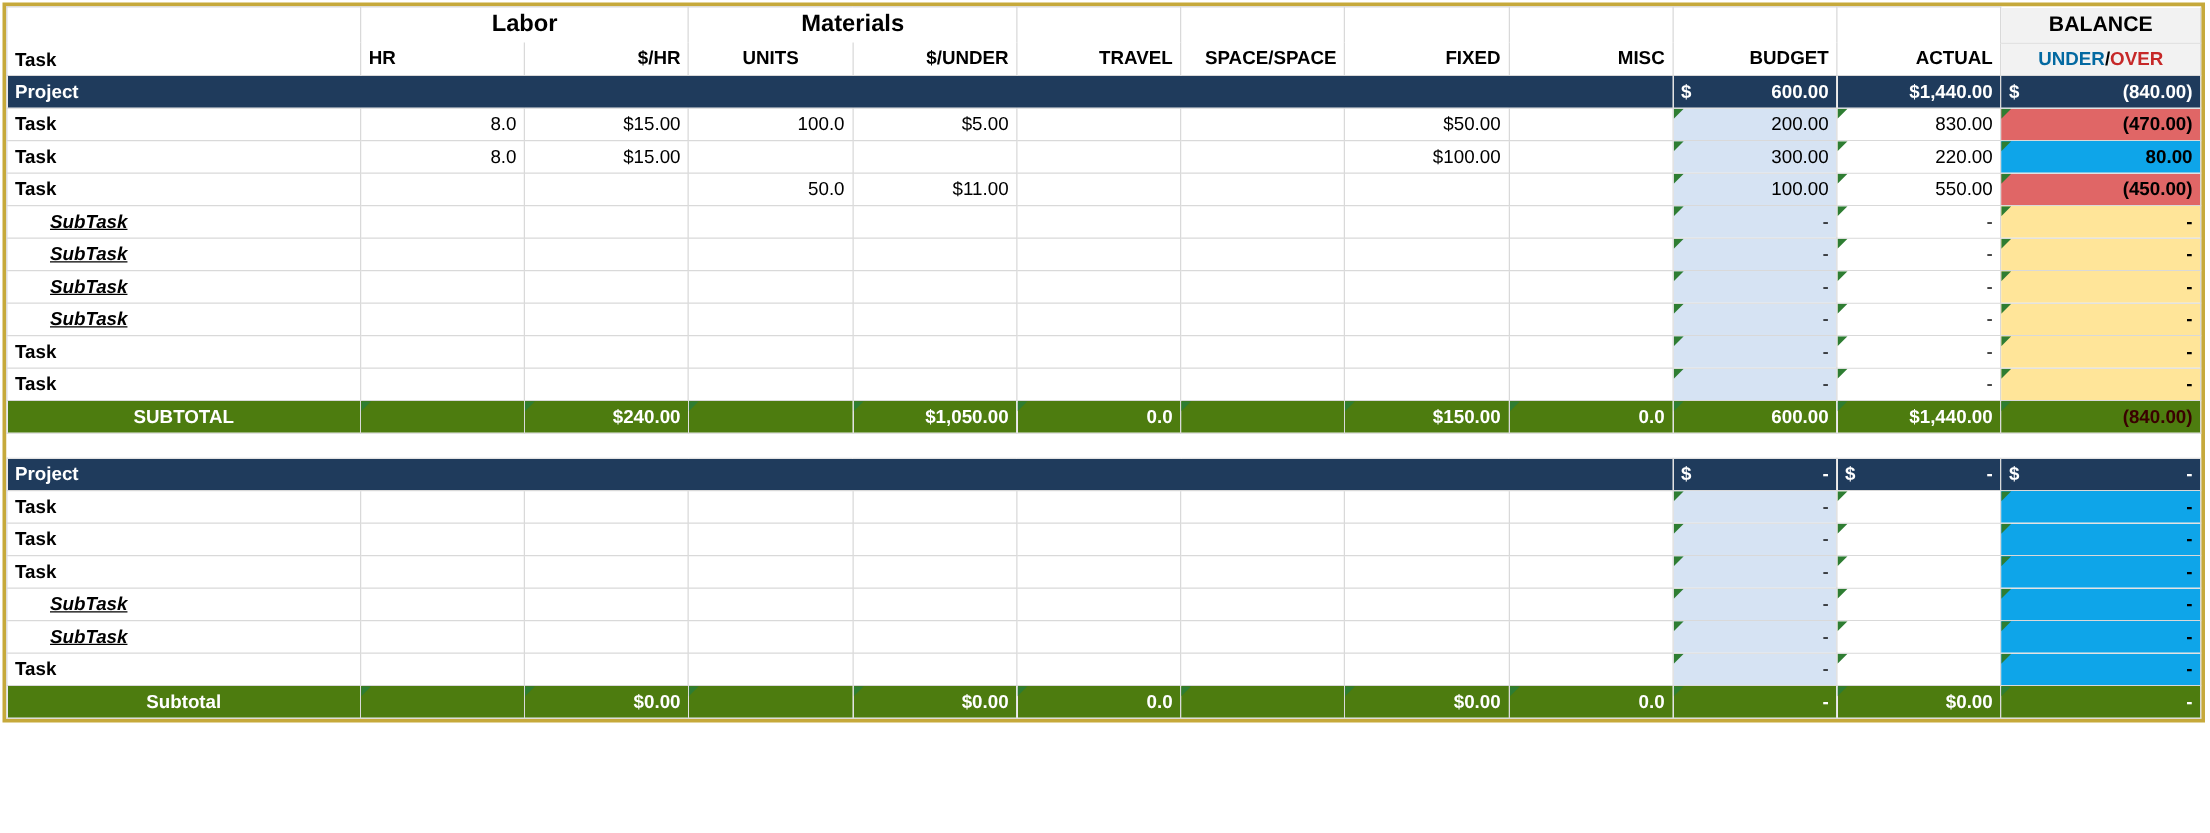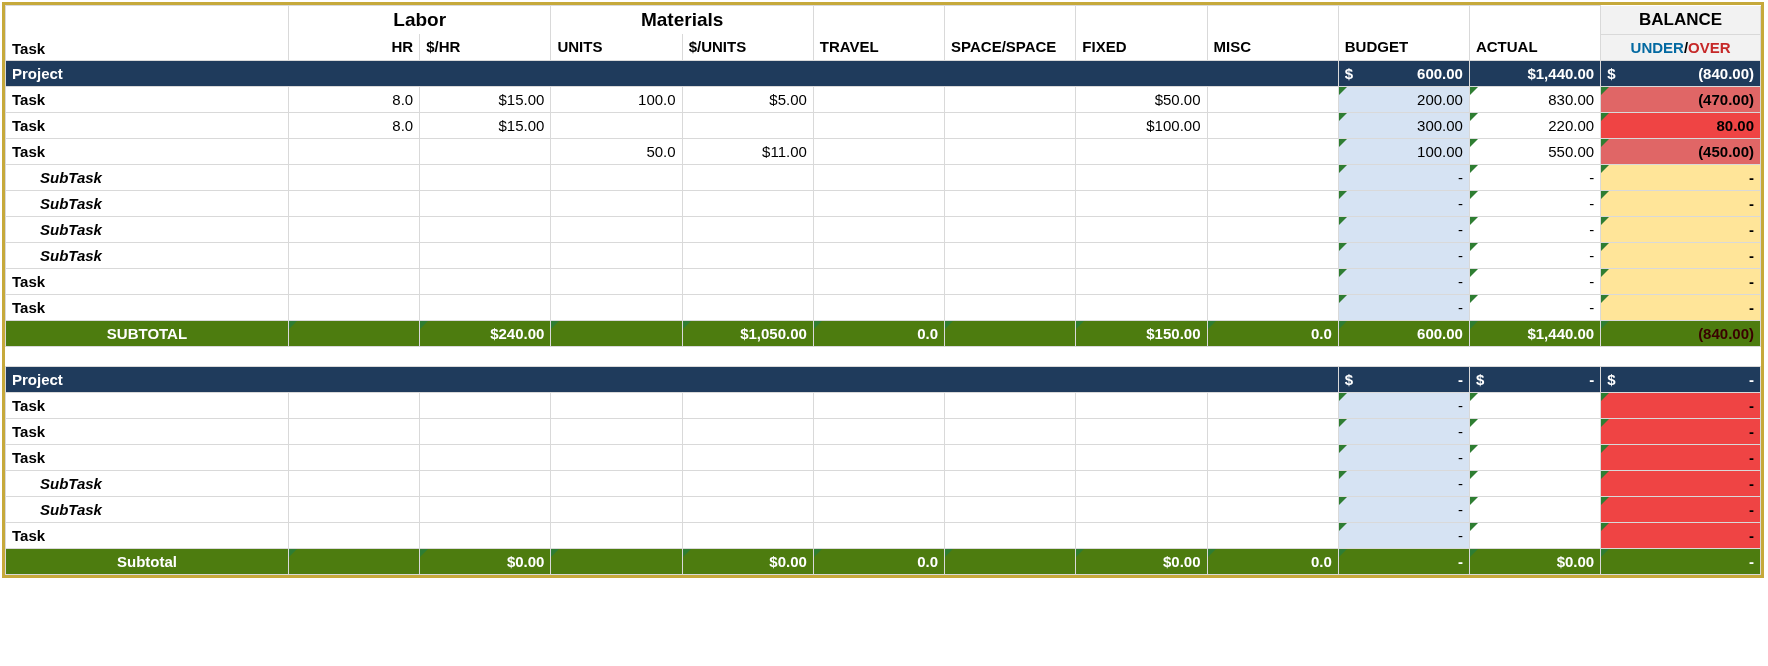--- a/index.html
+++ b/index.html
@@ -28,21 +28,21 @@
     position: relative;
   }
   .hdr-group {
     font-weight: bold;
     text-align: center;
     border-bottom: none;
     font-size: 19px;
   }
   .hdr-col {
     font-weight: bold;
-    text-align: left;
+    text-align: right;
     border-top: none;
   }
   .hdr-task { text-align: left; vertical-align: bottom; font-weight: bold; }
   .balance-hdr {
     font-weight: bold;
     text-align: center;
     background: #f2f2f2;
     font-size: 17px;
     border-top: none;
   }
@@ -56,26 +56,26 @@
   }
   .proj-row .num { text-align: right; }
   .sub-row td {
     background: #4d7c0f;
     color: #fff;
     font-weight: bold;
   }
   .sub-row .num { text-align: right; }
   .sub-row .lbl { text-align: center; }
   .task-label { font-weight: bold; text-align: left; }
-  .subtask-label { font-weight: bold; font-style: italic; padding-left: 34px !important; }
+  .subtask-label { font-weight: bold; font-style: italic; padding-left: 34px !important; text-decoration: underline; }
   .num { text-align: right; }
   .budget-col { background: #d6e3f3; }
   .actual-col { background: #fff; }
   .bal-red   { background: #e06666; color:#000; font-weight:bold; }
-  .bal-green { background: #ef4444; color:#000; font-weight:bold; }
+  .bal-green { background: #0ea5e9; color:#000; font-weight:bold; }
   .bal-yellow{ background: #ffe599; color:#000; font-weight:bold; }
   .blank-row td { background:#fff; border-left:none; border-right:none; height:20px;}
   .tri::before {
     content:"";
     position:absolute; left:0; top:0;
     width:0;height:0;
     border-top:8px solid #2e7d32;
     border-right:8px solid transparent;
   }
   .dollar-split { display:flex; justify-content:space-between; }
@@ -107,24 +107,24 @@
     <td colspan="2" class="hdr-group">Materials</td>
     <td style="border-bottom:none"></td>
           <td style="border-bottom:none"></td>
           <td style="border-bottom:none"></td>
           <td style="border-bottom:none"></td>
           <td style="border-bottom:none"></td>
           <td style="border-bottom:none"></td>
     <td class="balance-hdr">BALANCE</td>
   </tr>
   <tr>
-    <td class="hdr-col" style="text-align:right">HR</td>
+    <td class="hdr-col" style="text-align:left">HR</td>
     <td class="hdr-col">$/HR</td>
-    <td class="hdr-col" style="">UNITS</td>
-    <td class="hdr-col">$/UNITS</td>
+    <td class="hdr-col" style="text-align:center">UNITS</td>
+    <td class="hdr-col">$/UNDER</td>
     <td class="hdr-col">TRAVEL</td>
     <td class="hdr-col">SPACE/SPACE</td>
     <td class="hdr-col">FIXED</td>
     <td class="hdr-col">MISC</td>
     <td class="hdr-col">BUDGET</td>
     <td class="hdr-col">ACTUAL</td>
     <td class="balance-hdr" style="font-size:15px">
       <span class="under">UNDER</span><span class="slash">/</span><span class="over">OVER</span>
     </td>
   </tr>

